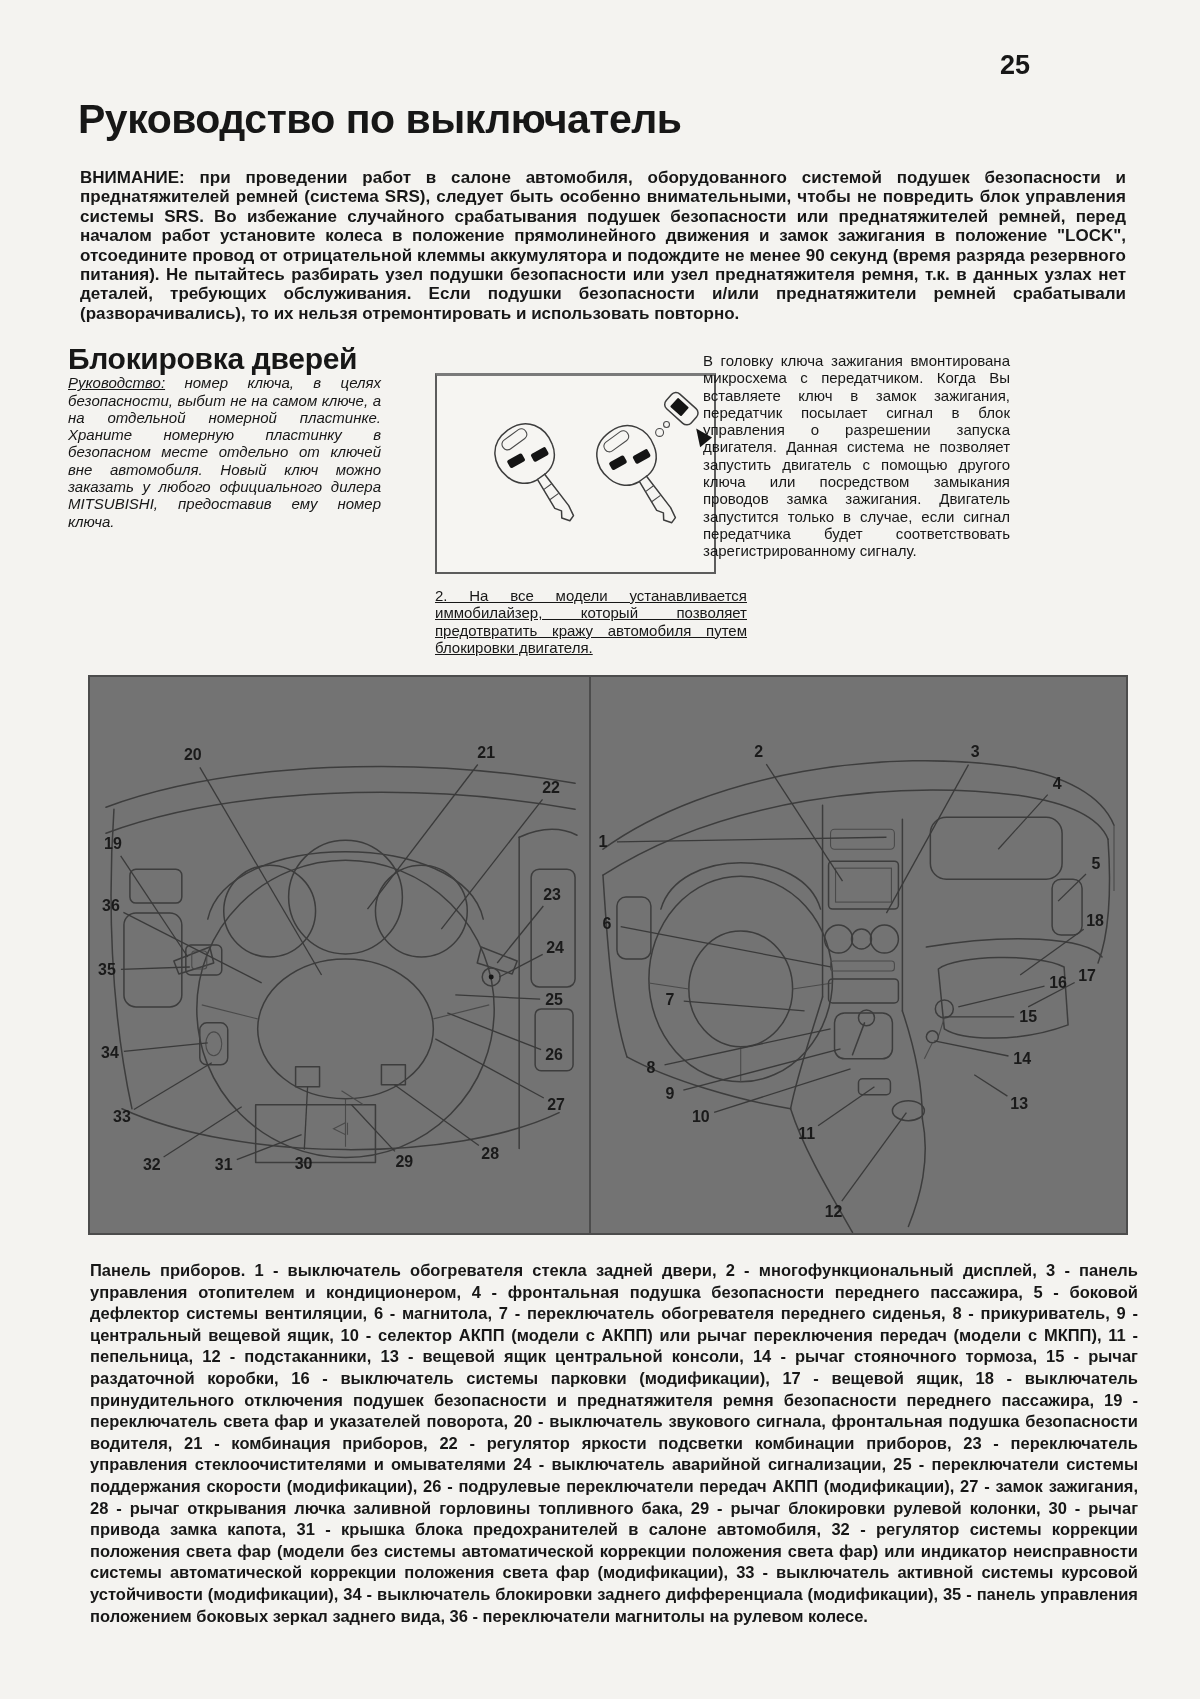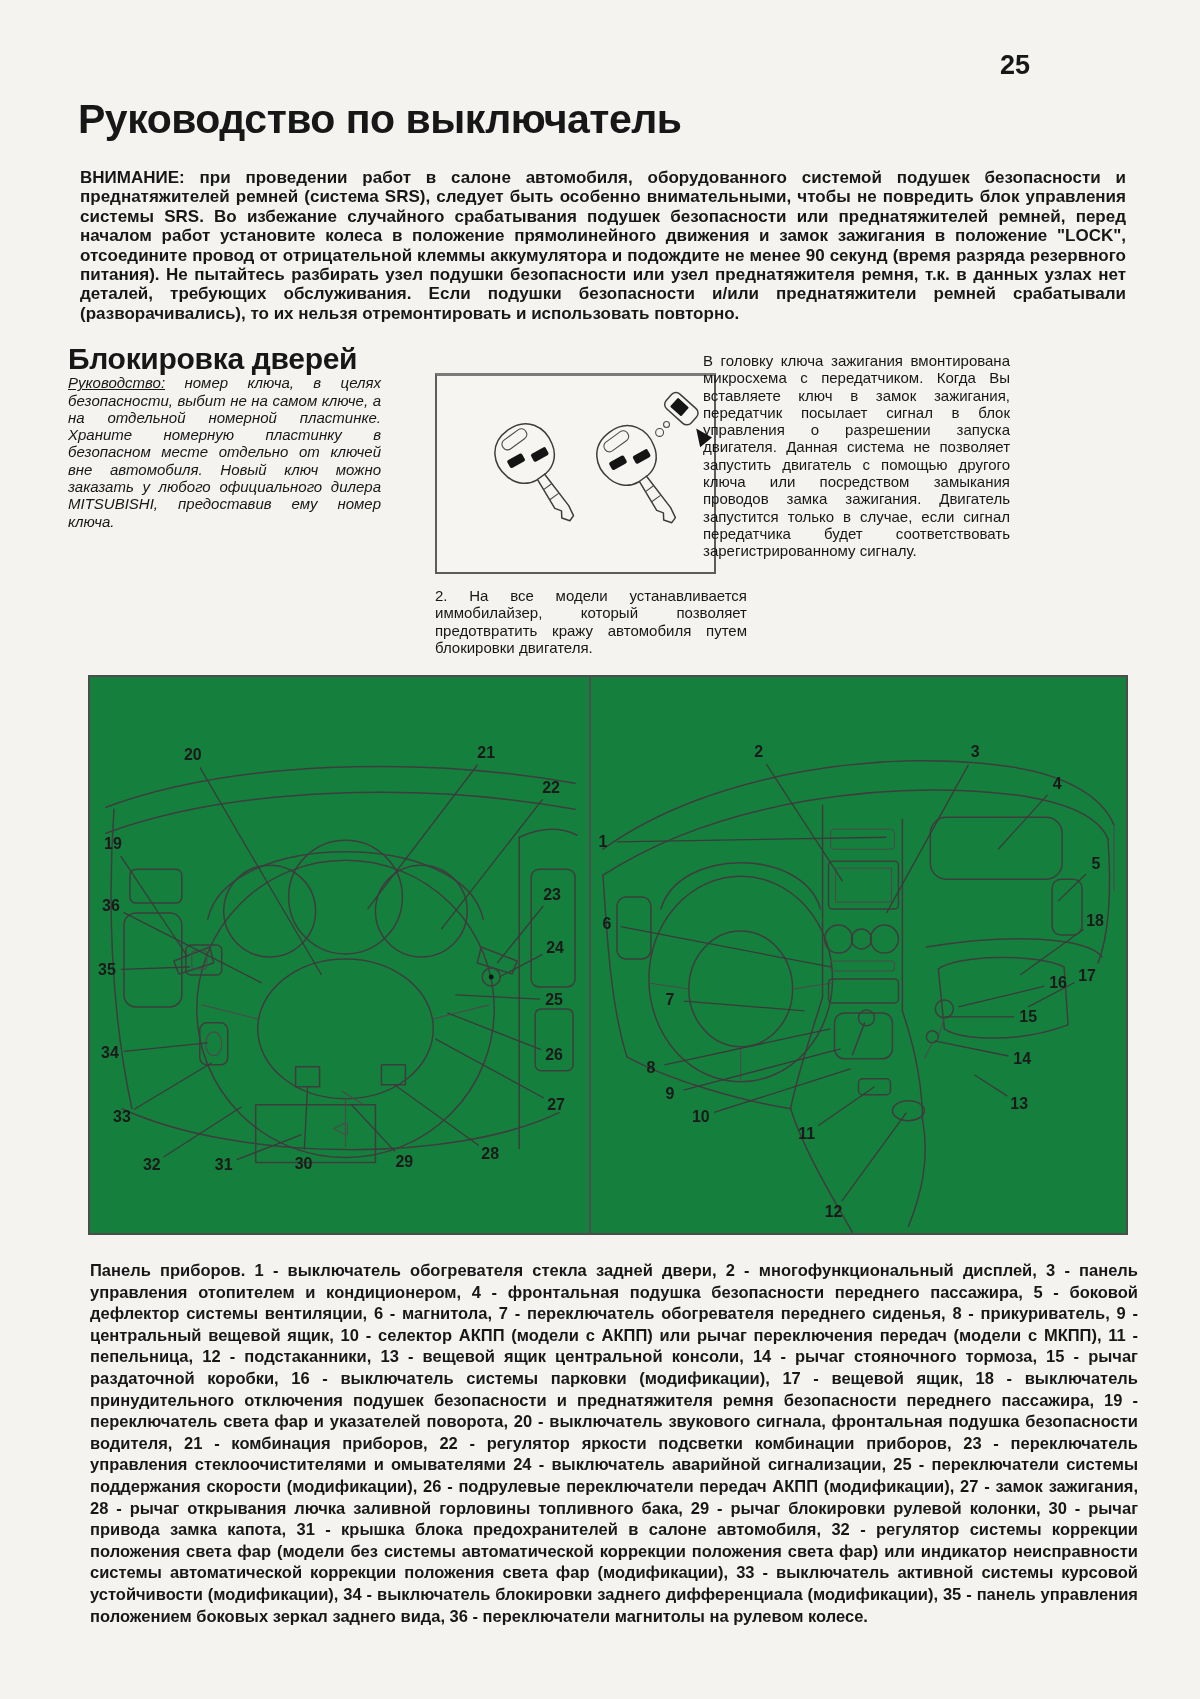--- a/index.html
+++ b/index.html
@@ -10,29 +10,29 @@
     overflow:hidden;
   }
   .page-number{position:absolute; top:50px; left:1000px; font-size:27px; font-weight:bold;}
   .title{position:absolute; top:96px; left:78px; margin:0; font-size:41px; font-weight:800; letter-spacing:-0.5px;}
   .warning{position:absolute; top:168px; left:80px; width:1046px; margin:0;
     font-size:17px; line-height:19.4px; font-weight:bold; text-align:justify;}
   .col{position:absolute; font-size:15px; line-height:17.3px; text-align:justify;}
   .col p{margin:0 0 3px 0;}
   .col-left{top:350px; left:68px; width:313px;}
   .col-left h2{margin:0 0 7px 0; font-size:30px; font-weight:800; letter-spacing:-0.3px;}
-  .col-mid{top:373px; left:435px; width:312px;}
+  .col-mid{top:373px; left:435px; width:312px;text-decoration:underline;}
   .col-right{top:352px; left:703px; width:307px;}
   .note{font-style:italic;}
   .note-label{text-decoration:underline; font-style:italic;}
   .keys-figure{margin:0 0 13px 0; border:2px solid #5c5c5c; border-top:3px solid #7a7a7a;
     background:#f6f5f2; width:277px; height:196px;}
   .keys-figure svg{display:block;}
   .diagram-box{position:absolute; top:675px; left:88px; width:1040px; height:560px;
-    border:2px solid #4c4c4c; display:flex; background:#15803d; box-sizing:border-box;align-items:flex-end;}
+    border:2px solid #4c4c4c; display:flex; background:#737373; box-sizing:border-box;align-items:flex-end;}
   .diagram-box svg{display:block; height:100%;}
   .panel-right{border-left:2px solid #4c4c4c;}
   .caption{position:absolute; top:1248px; left:78px; width:1048px; margin:12px;
     font-size:16.5px; line-height:21.6px; font-weight:bold; text-align:justify;}
   
   .art{fill:none; stroke:#3d3d3d; stroke-width:1.5; stroke-linecap:round; stroke-linejoin:round;}
   .art-thin{fill:none; stroke:#4a4a4a; stroke-width:1.1;}
   .ink{fill:#141414; stroke:none;}
   .leader{stroke:#3a3a3a; stroke-width:1.3; fill:none;}
   .callout-num{font-family:"Liberation Sans", sans-serif; font-size:16px; font-weight:bold;

